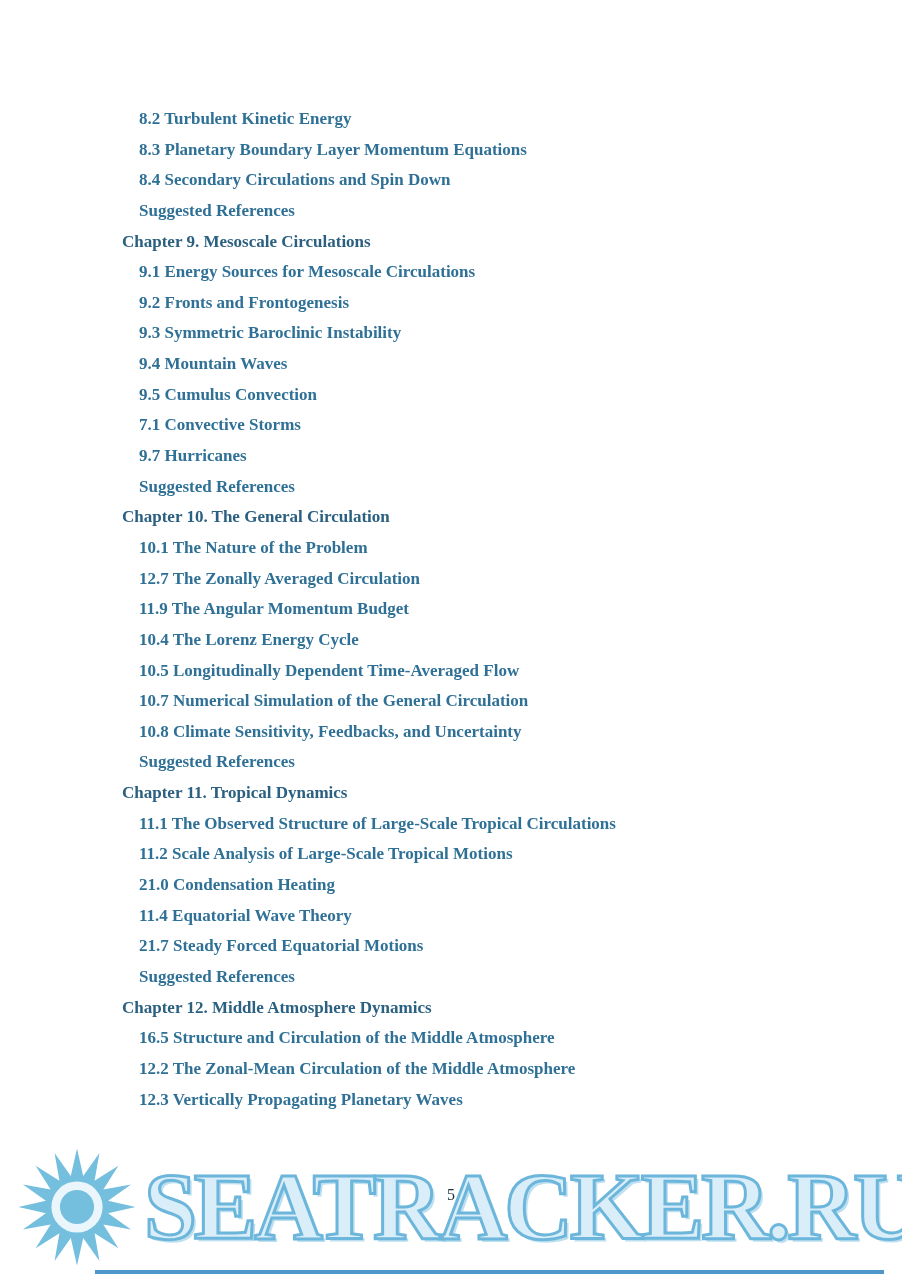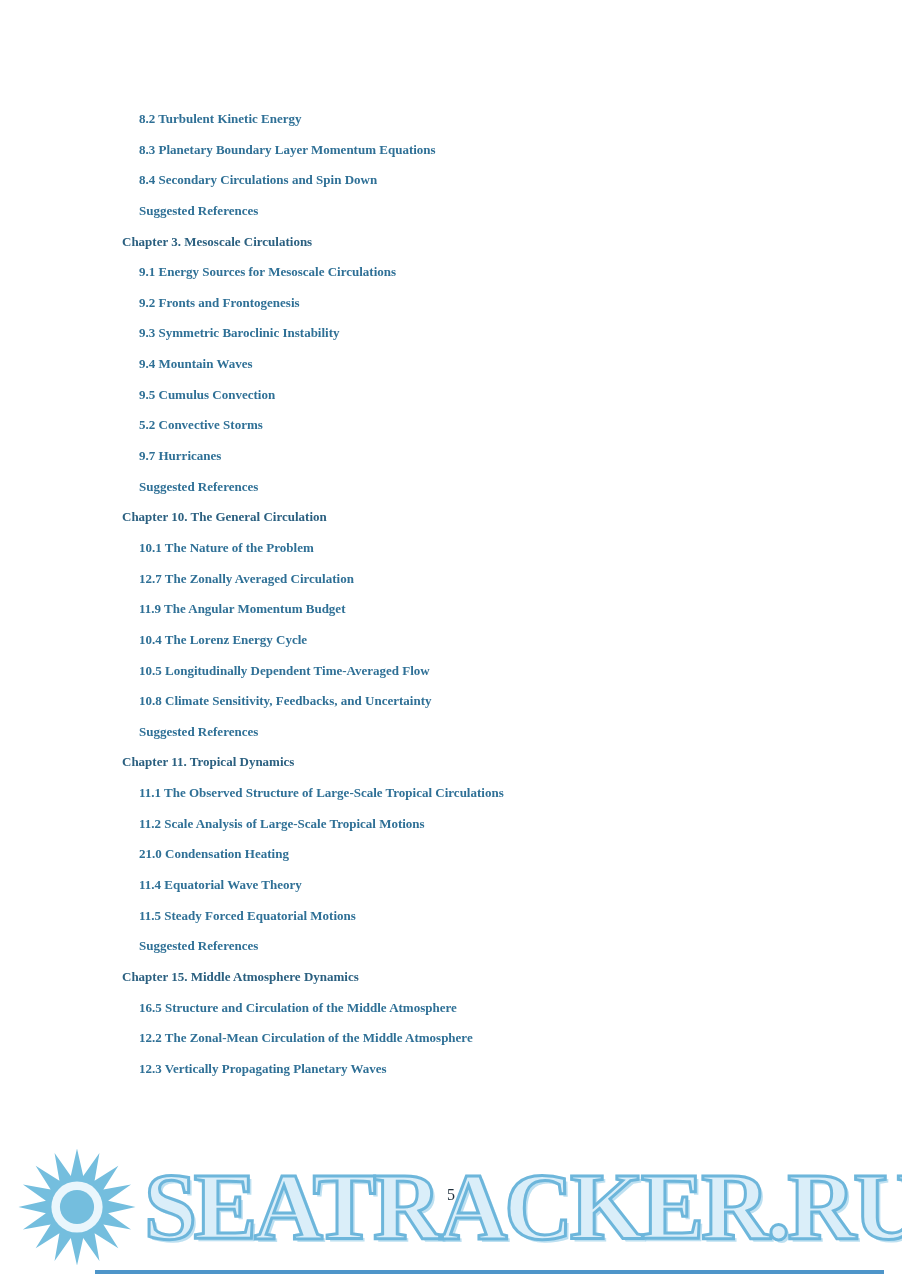--- a/index.html
+++ b/index.html
@@ -12,21 +12,21 @@
   }
   .page{position:absolute;inset:0;}
   .toc{
     position:absolute;
     top:104px;left:122px;right:10px;
   }
   .toc-entry{
     height:30.65px;
     line-height:30.65px;
     font-weight:bold;
-    font-size:13px;
+    font-size:17px;
     color:#2f7096;
     white-space:nowrap;
   }
   .toc-entry.section{padding-left:17px;}
   .toc-entry.chapter{color:#2b6080;padding-left:0;}
   .page-number{
     position:absolute;
     top:1186px;left:0;
     width:100%;
     text-align:center;
@@ -65,45 +65,46 @@
 </head>
 <body>
 
 <div class="page">
 
   <div class="toc">
       <div class="toc-entry section">8.2 Turbulent Kinetic Energy</div>
       <div class="toc-entry section">8.3 Planetary Boundary Layer Momentum Equations</div>
       <div class="toc-entry section">8.4 Secondary Circulations and Spin Down</div>
       <div class="toc-entry section">Suggested References</div>
-      <div class="toc-entry chapter">Chapter 3. Mesoscale Circulations</div>
+      <div class="toc-entry chapter">Chapter 9. Mesoscale Circulations</div>
       <div class="toc-entry section">9.1 Energy Sources for Mesoscale Circulations</div>
       <div class="toc-entry section">9.2 Fronts and Frontogenesis</div>
       <div class="toc-entry section">9.3 Symmetric Baroclinic Instability</div>
       <div class="toc-entry section">9.4 Mountain Waves</div>
       <div class="toc-entry section">9.5 Cumulus Convection</div>
-      <div class="toc-entry section">5.2 Convective Storms</div>
+      <div class="toc-entry section">7.1 Convective Storms</div>
       <div class="toc-entry section">9.7 Hurricanes</div>
       <div class="toc-entry section">Suggested References</div>
       <div class="toc-entry chapter">Chapter 10. The General Circulation</div>
       <div class="toc-entry section">10.1 The Nature of the Problem</div>
       <div class="toc-entry section">12.7 The Zonally Averaged Circulation</div>
       <div class="toc-entry section">11.9 The Angular Momentum Budget</div>
       <div class="toc-entry section">10.4 The Lorenz Energy Cycle</div>
       <div class="toc-entry section">10.5 Longitudinally Dependent Time-Averaged Flow</div>
+      <div class="toc-entry section">10.7 Numerical Simulation of the General Circulation</div>
       <div class="toc-entry section">10.8 Climate Sensitivity, Feedbacks, and Uncertainty</div>
       <div class="toc-entry section">Suggested References</div>
       <div class="toc-entry chapter">Chapter 11. Tropical Dynamics</div>
       <div class="toc-entry section">11.1 The Observed Structure of Large-Scale Tropical Circulations</div>
       <div class="toc-entry section">11.2 Scale Analysis of Large-Scale Tropical Motions</div>
       <div class="toc-entry section">21.0 Condensation Heating</div>
       <div class="toc-entry section">11.4 Equatorial Wave Theory</div>
-      <div class="toc-entry section">11.5 Steady Forced Equatorial Motions</div>
+      <div class="toc-entry section">21.7 Steady Forced Equatorial Motions</div>
       <div class="toc-entry section">Suggested References</div>
-      <div class="toc-entry chapter">Chapter 15. Middle Atmosphere Dynamics</div>
+      <div class="toc-entry chapter">Chapter 12. Middle Atmosphere Dynamics</div>
       <div class="toc-entry section">16.5 Structure and Circulation of the Middle Atmosphere</div>
       <div class="toc-entry section">12.2 The Zonal-Mean Circulation of the Middle Atmosphere</div>
       <div class="toc-entry section">12.3 Vertically Propagating Planetary Waves</div>
     </div>
 
   <div class="page-number">5</div>
 
   <div class="watermark">
     <svg class="sun" viewBox="0 0 100 100" xmlns="http://www.w3.org/2000/svg">
       <polygon fill="#74bede" points="98,50 75.5,55.1 94.3,68.4 71.6,64.4 83.9,83.9 64.4,71.6 68.4,94.3 55.1,75.5 50,98 44.9,75.5 31.6,94.3 35.6,71.6 16.1,83.9 28.4,64.4 5.7,68.4 24.5,55.1 2,50 24.5,44.9 5.7,31.6 28.4,35.6 16.1,16.1 35.6,28.4 31.6,5.7 44.9,24.5 50,2 55.1,24.5 68.4,5.7 64.4,28.4 83.9,16.1 71.6,35.6 94.3,31.6 75.5,44.9"></polygon>

